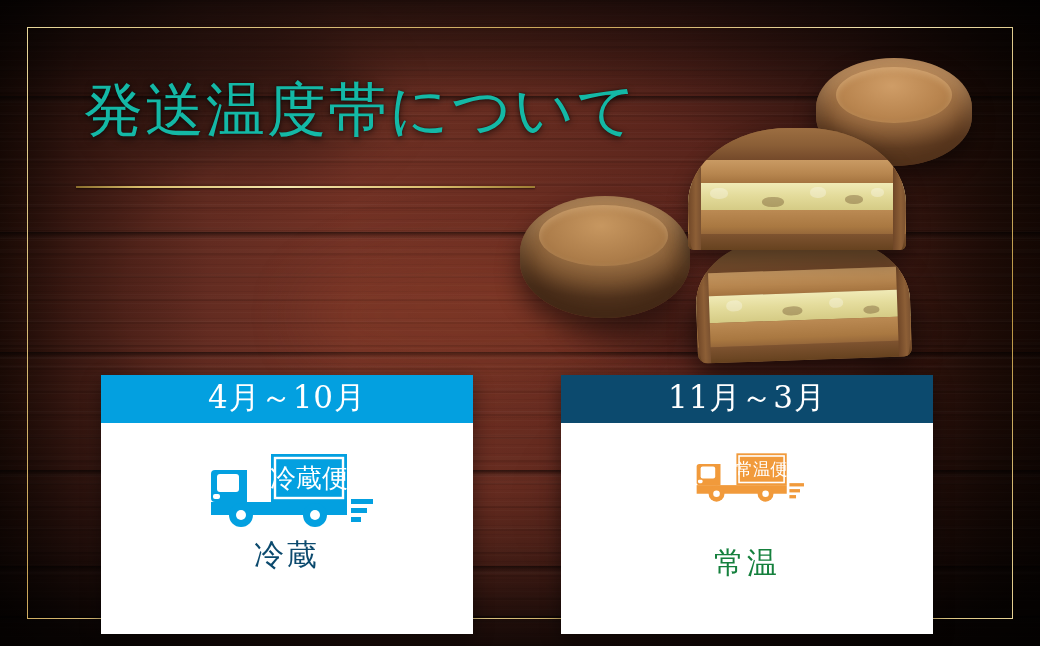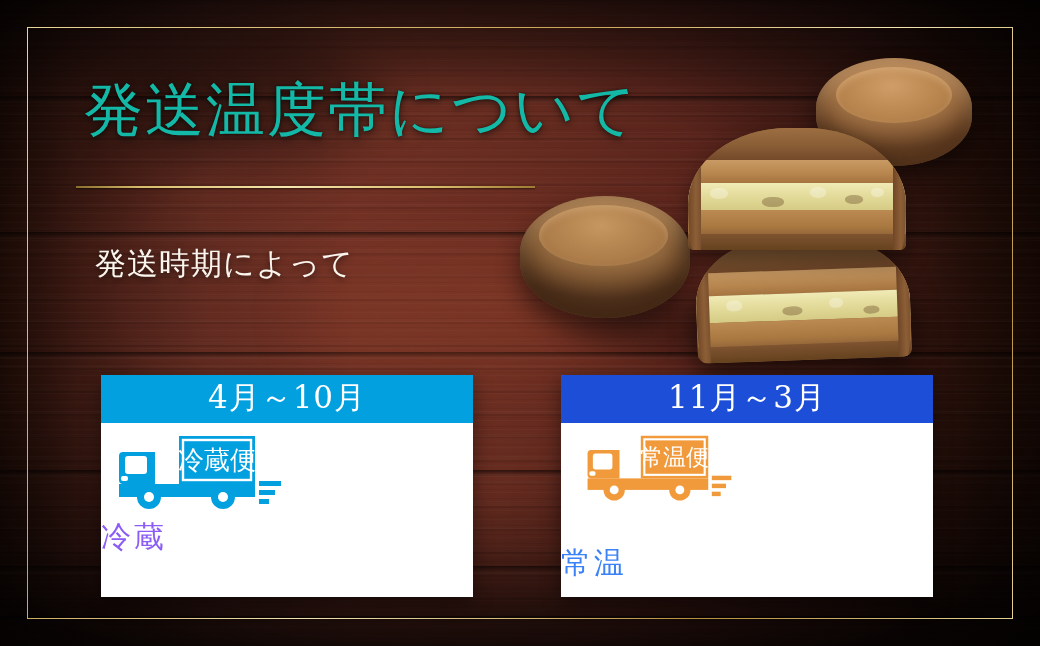--- a/index.html
+++ b/index.html
@@ -211,58 +211,58 @@
     left:20px; top:250px; width:420px; height:90px;
     background:radial-gradient(ellipse at 50% 50%, rgba(0,0,0,.5) 0%, rgba(0,0,0,0) 70%);
     filter:blur(8px);
   }
 
   
   .card {
     position:absolute;
     top:375px;
     width:372px;
-    height:222px;
+    height:259px;
     background:#ffffff;
     box-shadow:0 6px 18px rgba(0,0,0,.45);
   }
   .card-cold  { left:101px; }
   .card-ambient { left:561px; }
 
   .card-head {
     height:48px;
     display:flex;
     align-items:center;
     justify-content:center;
     color:#ffffff;
     font-size:31px;
     letter-spacing:1px;
     line-height:1;
     padding-bottom:3px;
   }
   .card-cold .card-head { background:#03a0e0; }
-  .card-ambient .card-head { background:#1d4ed8; }
+  .card-ambient .card-head { background:#0c4a6e; }
 
   .card-body {
     height:155px;
     display:flex;
     flex-direction:column;
-    align-items:flex-start;
+    align-items:center;
     justify-content:flex-start;
-    padding-top:11px;
+    padding-top:29px;
   }
   .truck-icon { width:188px; height:80px; display:block; }
   .card-label {
     font-size:30px;
     letter-spacing:3px;
     line-height:1;
     margin-top:8px;
   }
-  .card-cold .card-label { color:#8b5cf6; }
-  .card-ambient .card-label { color:#3b82f6;margin-top:43px; }
+  .card-cold .card-label { color:#0c4a6e; }
+  .card-ambient .card-label { color:#15803d;margin-top:43px; }
 </style>
 </head>
 <body>
 
 <div class="banner">
 
   <div class="wood-base"></div>
   <div class="wood-grain"></div>
   <div class="wood-planks">
     <div class="plank-line" style="top:96px;"></div>
@@ -314,21 +314,20 @@
       <div class="choc-rim right"></div>
     </div>
   </div>
 
   <div class="gold-frame"></div>
 
   <h1 class="title">発送温度帯について</h1>
   <div class="title-rule"></div>
 
   <div class="lead">
-    <div>発送時期によって</div>
   </div>
 
   <div class="card card-cold">
     <div class="card-head">4月～10月</div>
     <div class="card-body">
       <svg class="truck-icon" viewBox="0 0 188 80">
 
         <rect x="78" y="2" width="76" height="48" fill="#03a0e0"></rect>
         <rect x="82" y="6" width="68" height="40" fill="none" stroke="#ffffff" stroke-width="2.4"></rect>
         <text x="116" y="35" text-anchor="middle" font-family="'DejaVu Serif', serif" font-size="26" fill="#ffffff">冷蔵便</text>

